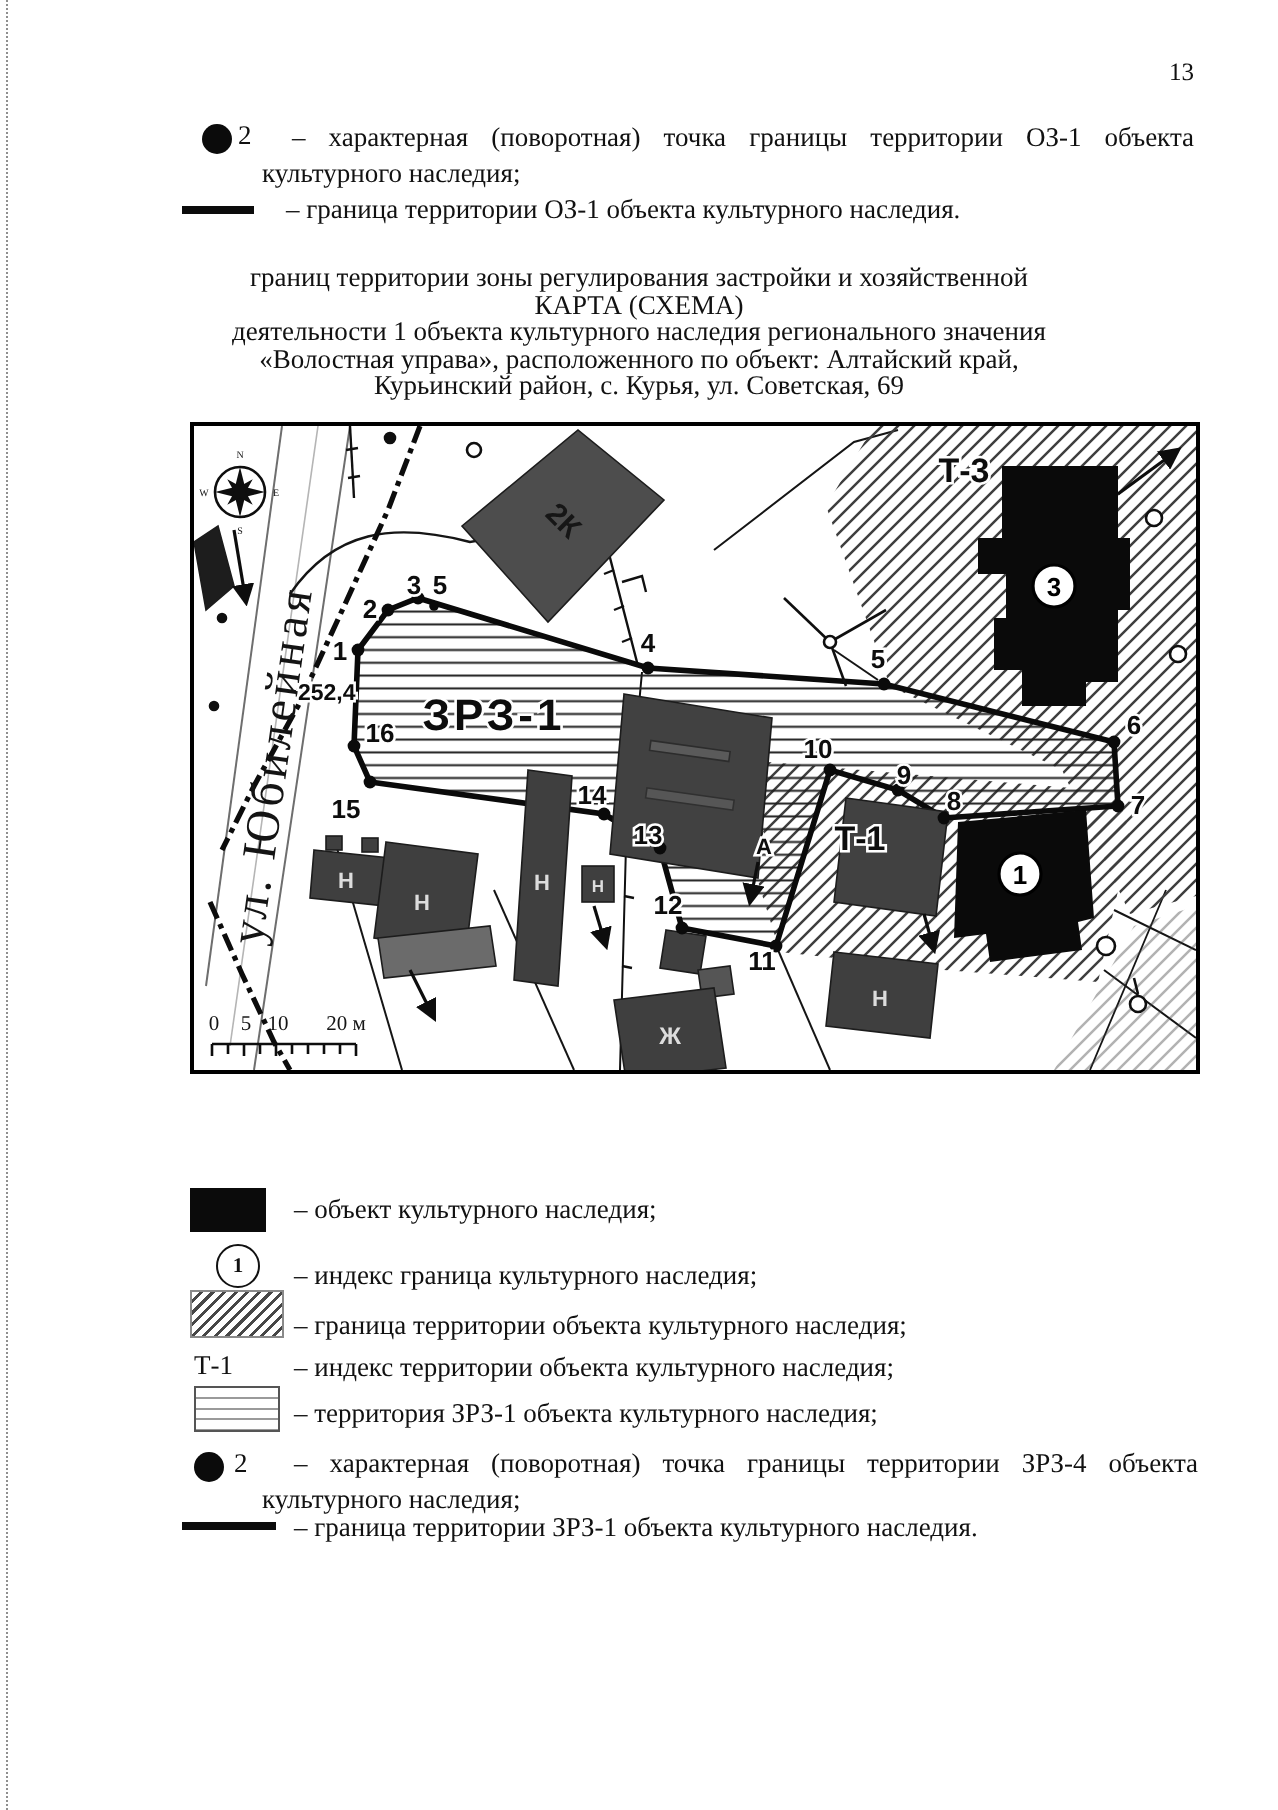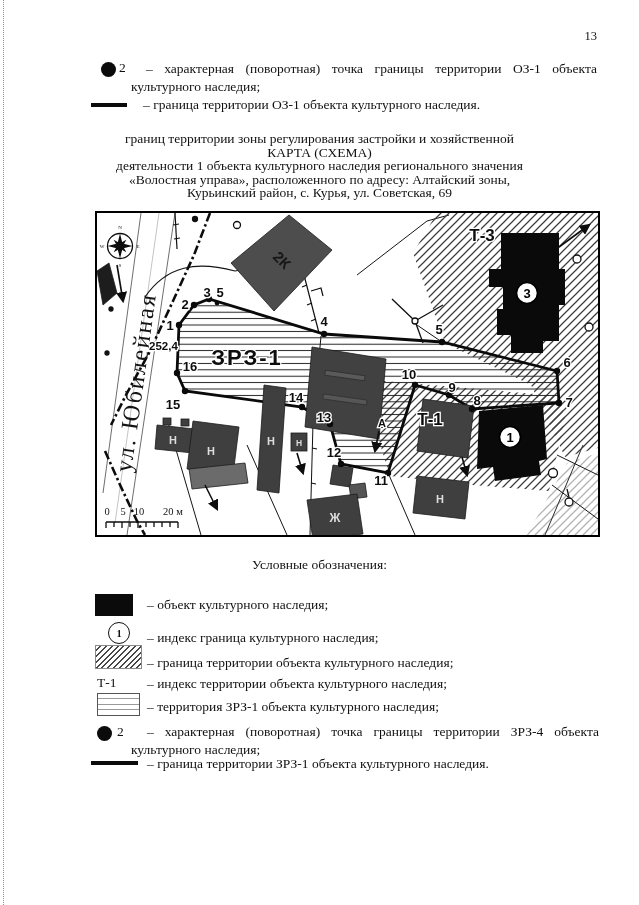--- a/index.html
+++ b/index.html
@@ -40,21 +40,21 @@
   <div class="dot" style="left:101px;top:62px;"></div>
   <div class="marker2" style="left:119px;top:60px;">2</div>
   <div class="jtext" style="left:131px;top:60px;width:466px;text-indent:15px;">– характерная (поворотная) точка границы территории ОЗ-1 объекта культурного наследия;</div>
   <div class="swline" style="left:91px;top:103px;width:36px;"></div>
   <div class="ltext" style="left:143px;top:96px;">– граница территории ОЗ-1 объекта культурного наследия.</div>
 
   <div class="title-block">
     <div>границ территории зоны регулирования застройки и хозяйственной</div>
     <div>КАРТА (СХЕМА)</div>
     <div>деятельности 1 объекта культурного наследия регионального значения</div>
-    <div>«Волостная управа», расположенного по адресу: Алтайский зоны,</div>
+    <div>«Волостная управа», расположенного по объект: Алтайский край,</div>
     <div>Курьинский район, с. Курья, ул. Советская, 69</div>
   </div>
 
   <div class="map-wrap">
   <svg width="501" height="322" viewBox="0 0 501 322">
     <defs>
       <pattern id="hatch" width="8" height="8" patternUnits="userSpaceOnUse">
         <path d="M0,8 L8,0 M-2,2 L2,-2 M6,10 L10,6" stroke="#3e3e3e" stroke-width="1.25" fill="none"></path>
       </pattern>
       <pattern id="hstripes" width="10" height="6.4" patternUnits="userSpaceOnUse">
@@ -249,21 +249,20 @@
             <line x1="49" y1="309" x2="49" y2="314"></line>
         <line x1="57" y1="309" x2="57" y2="314"></line>
             <line x1="65" y1="309" x2="65" y2="314"></line>
         <line x1="73" y1="309" x2="73" y2="314"></line>
             <line x1="81" y1="309" x2="81" y2="315"></line>
       </g>
     </g>
   </svg>
   </div>
 
-  <div class="legend-heading">Условные обозначения:</div>
 
   <div class="sw-black"></div>
   <div class="ltext" style="left:147px;top:596px;">– объект культурного наследия;</div>
 
   <div class="sw-circle">
       <span>1</span>
     </div>
   <div class="ltext" style="left:147px;top:629px;">– индекс граница культурного наследия;</div>
 
   <div class="sw-hatch"></div>

